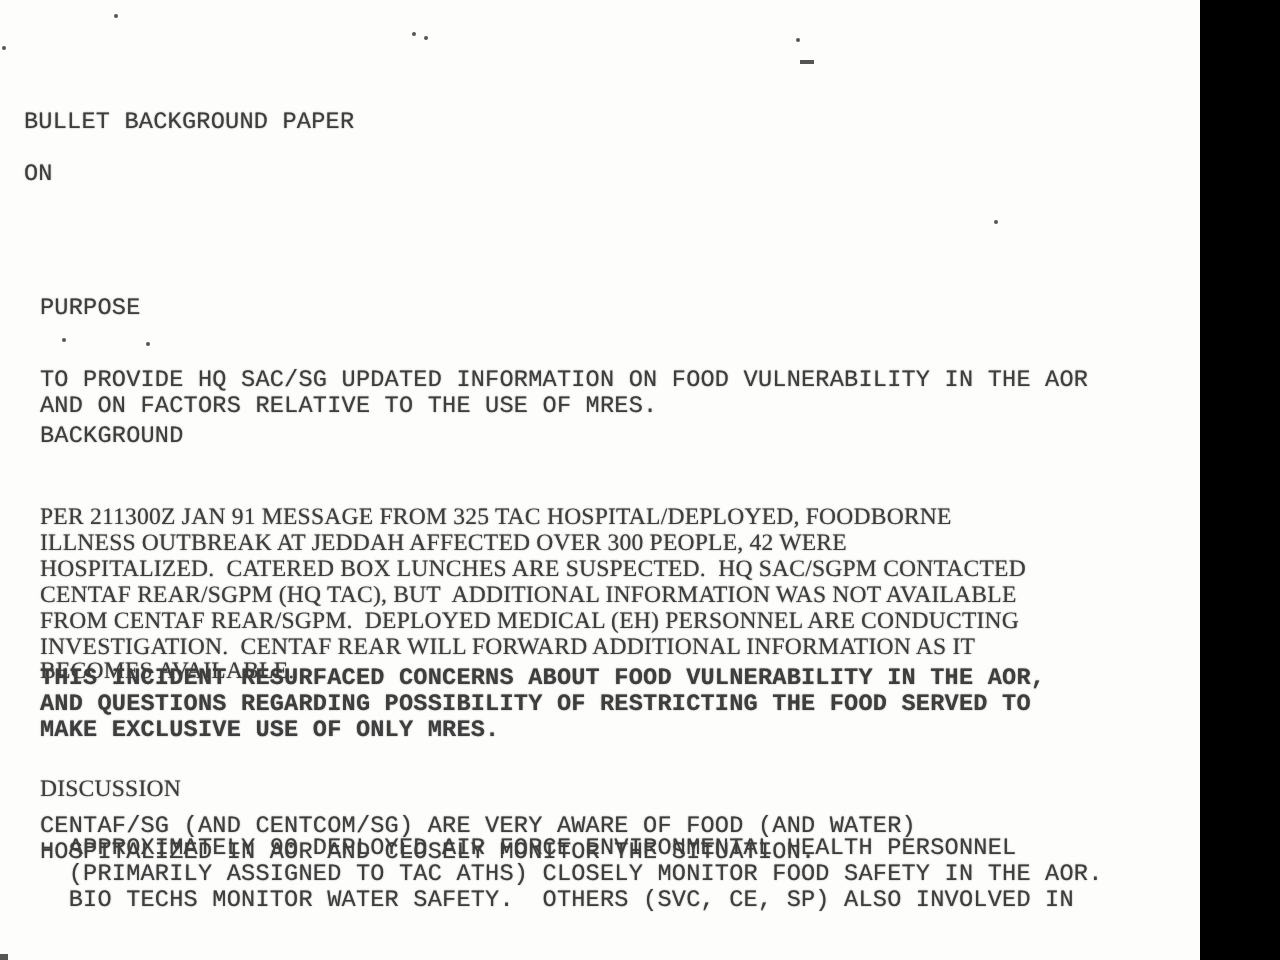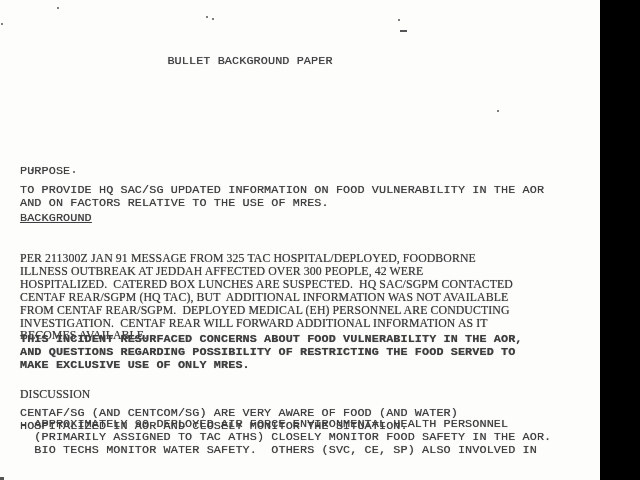--- a/index.html
+++ b/index.html
@@ -21,21 +21,22 @@
     white-space: pre;
     font-size: 11.8px;
     line-height: 12.9px;
     letter-spacing: 0.1px;
     color: #3e3e3e;
     text-shadow: 0 0 0.7px rgba(70,70,70,0.75);
   }
   .centered {
     left: 0;
     width: 500px;
-    text-align: center;
+    text-align: left;
+    padding-left: 12px;
   }
   .body-col {
     left: 20px;
   }
   #scanner-bar {
     position: absolute;
     top: 0;
     left: 600px;
     width: 40px;
     height: 480px;
@@ -60,28 +61,29 @@
     border-radius: 0;
   }
 </style>
 </head>
 <body>
 
 <div id="screen">
 
   <div class="doc-text centered" style="top:55px;">BULLET BACKGROUND PAPER</div>
 
+  <div class="doc-text centered" style="top:81px;">ON</div>
 
 
-  <div class="doc-text body-col" style="top:165px;">PURPOSE</div>
+  <div class="doc-text body-col" style="top:148px;">PURPOSE</div>
 
   <div class="doc-text body-col" style="top:184px;">TO PROVIDE HQ SAC/SG UPDATED INFORMATION ON FOOD VULNERABILITY IN THE AOR
 AND ON FACTORS RELATIVE TO THE USE OF MRES.</div>
 
-  <div class="doc-text body-col" style="top:212px;text-decoration:underline;">BACKGROUND</div>
+  <div class="doc-text body-col" style="top:212px;">BACKGROUND</div>
 
   <div class="doc-text body-col" style="top:252px;font-family:Liberation Serif, serif;">PER 211300Z JAN 91 MESSAGE FROM 325 TAC HOSPITAL/DEPLOYED, FOODBORNE
 ILLNESS OUTBREAK AT JEDDAH AFFECTED OVER 300 PEOPLE, 42 WERE
 HOSPITALIZED.  CATERED BOX LUNCHES ARE SUSPECTED.  HQ SAC/SGPM CONTACTED
 CENTAF REAR/SGPM (HQ TAC), BUT  ADDITIONAL INFORMATION WAS NOT AVAILABLE
 FROM CENTAF REAR/SGPM.  DEPLOYED MEDICAL (EH) PERSONNEL ARE CONDUCTING
 INVESTIGATION.  CENTAF REAR WILL FORWARD ADDITIONAL INFORMATION AS IT
 BECOMES AVAILABLE.</div>
 
   <div class="doc-text body-col" style="top:333px;font-weight:bold;">THIS INCIDENT RESURFACED CONCERNS ABOUT FOOD VULNERABILITY IN THE AOR,

